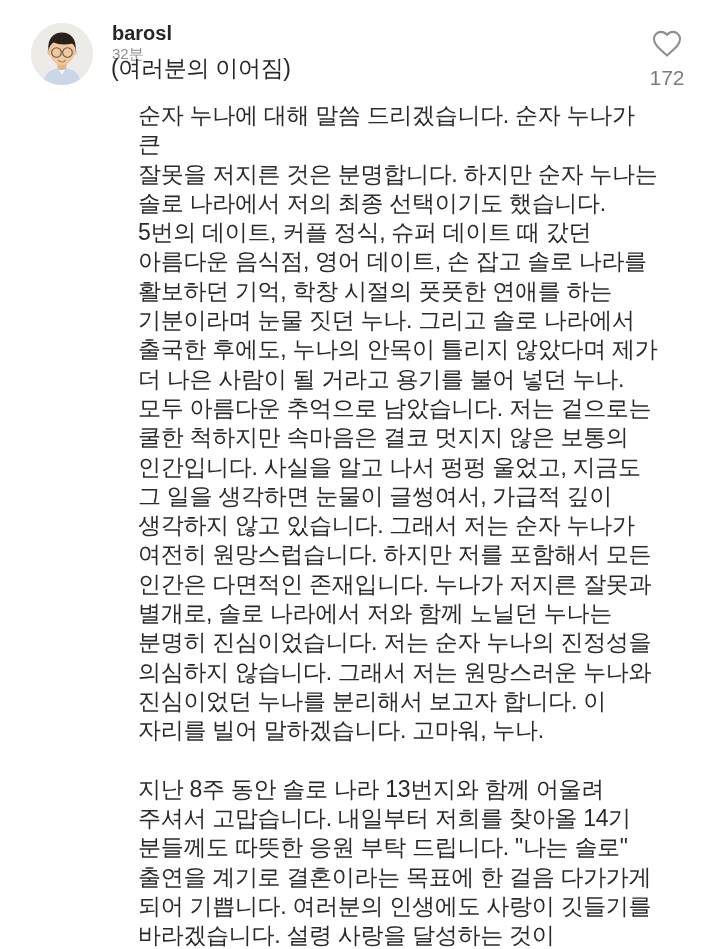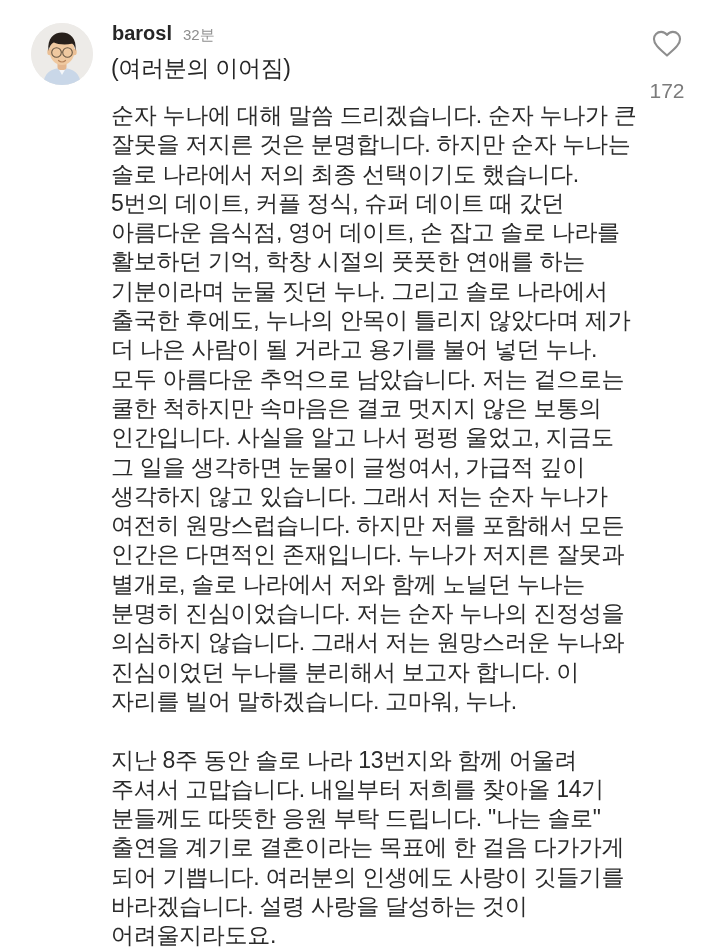--- a/index.html
+++ b/index.html
@@ -8,44 +8,44 @@
 
   .avatar {
     position:absolute; left:31px; top:23px;
     width:62px; height:62px; border-radius:50%;
     overflow:hidden; background:#edebe8; cursor:pointer;
   }
   .avatar svg { display:block; width:100%; height:100%; }
 
   .header-row {
     position:absolute; left:112px; top:22px;
-    display:flex; align-items:baseline; gap:11px;
+    display:flex; align-items:baseline; flex-direction:column;
   }
   .username { font-weight:700; font-size:20px; color:#262626; cursor:pointer; }
   .timestamp { font-size:15px; color:#8e8e8e; }
 
   .continued {
     position:absolute; left:111px; top:53px;
     font-size:23px; color:#262626; letter-spacing:-0.3px;
   }
 
   .like-block {
     position:absolute; left:636px; top:29px; width:62px;
     display:flex; flex-direction:column; align-items:center;
   }
   .heart-icon { width:32px; height:30px; color:#8e8e8e; cursor:pointer; }
   .heart-icon svg { display:block; width:100%; height:100%; }
-  .like-count { font-size:21px; color:#7b7b7b; margin-top:20px; }
+  .like-count { font-size:21px; color:#7b7b7b; margin-top:7px; }
 
   .comment-body {
     position:absolute; left:111px; top:101px; width:550px;
     font-size:23px; line-height:29.3px; color:#2a2a2a;
     letter-spacing:-0.3px;
   }
-  .para { white-space:pre-line; }
+  .para { white-space:pre-line;margin-left:27px; }
   .para + .para { margin-top:29.3px; }
 </style>
 </head>
 <body>
 
 <div>
 
   <div class="avatar">
     <svg viewBox="0 0 62 62">
       <circle cx="31" cy="31" r="31" fill="#edebe8"></circle>

